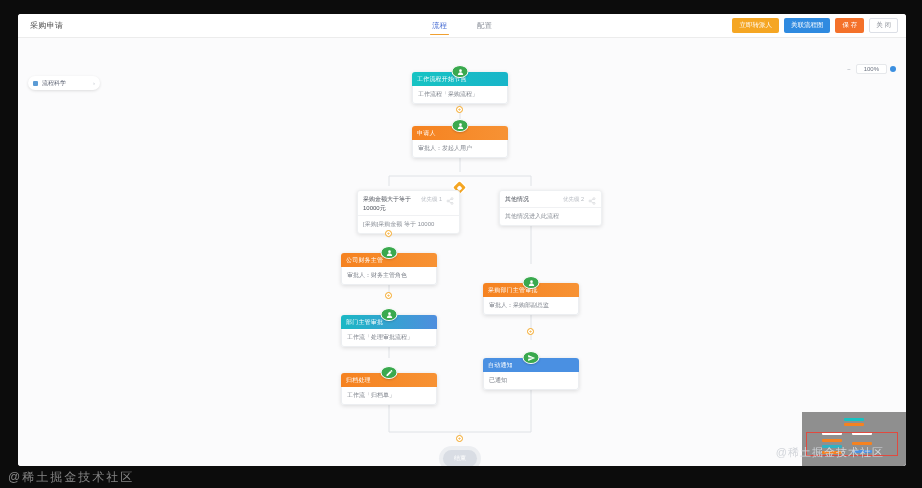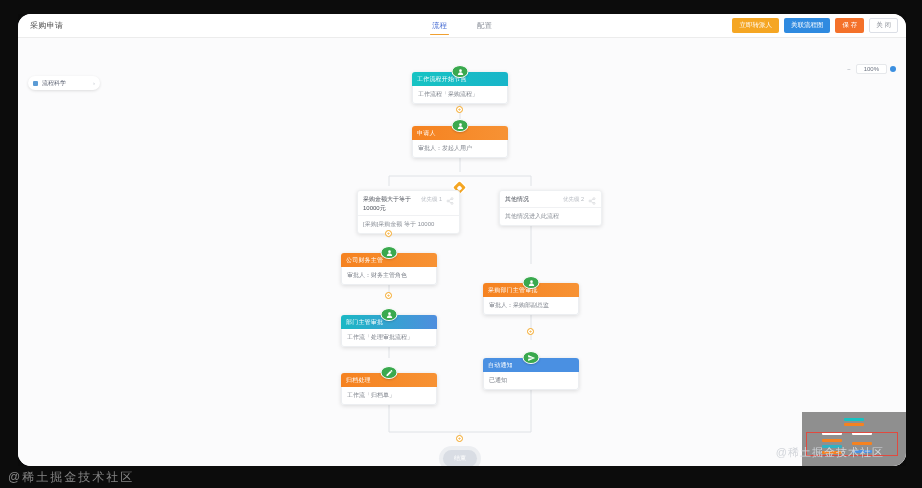--- a/index.html
+++ b/index.html
@@ -13,21 +13,21 @@
   #screen { position:relative; width:922px; height:488px; background:#0a0a0a; }
 
   
   .frame-left  { position:absolute; left:0; top:0; width:18px; height:488px; background:#0c0c0c; }
   .frame-right { position:absolute; right:0; top:0; width:16px; height:488px; background:#0c0c0c; }
   .frame-top   { position:absolute; left:0; top:0; width:922px; height:14px; background:#0c0c0c; }
   .frame-bottom{ position:absolute; left:0; bottom:0; width:922px; height:22px; background:#0c0c0c; }
 
   .app {
     position:absolute; left:18px; top:14px; width:888px; height:452px;
-    background:#f7f8fa; border-radius:13px; overflow:hidden;
+    background:#f7f8fa; border-radius:3px; overflow:hidden;
   }
 
   
   .header {
     position:relative; height:24px; background:#ffffff;
     border-bottom:1px solid #ececec; display:flex; align-items:center;
   }
   .hdr-title {
     margin-left:12px; font-size:8px; color:#4a4a4a; letter-spacing:.3px;
     white-space:nowrap;

